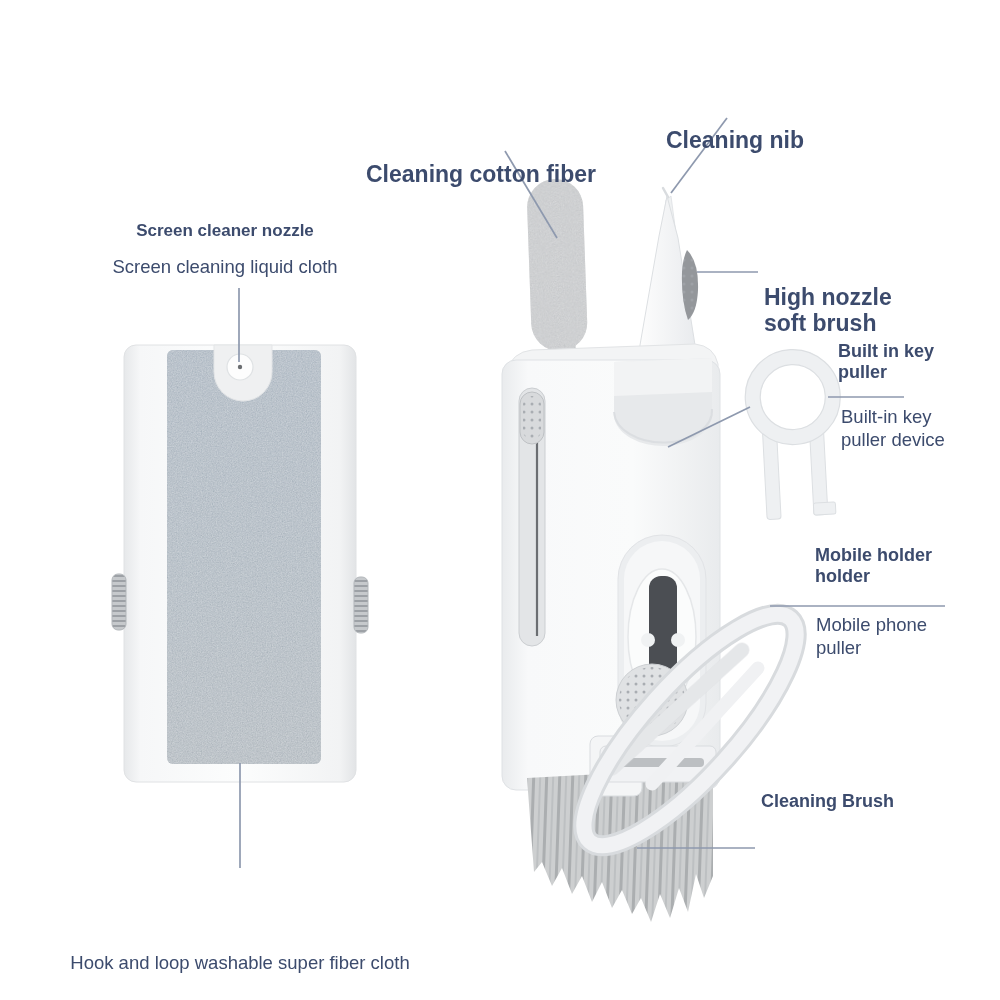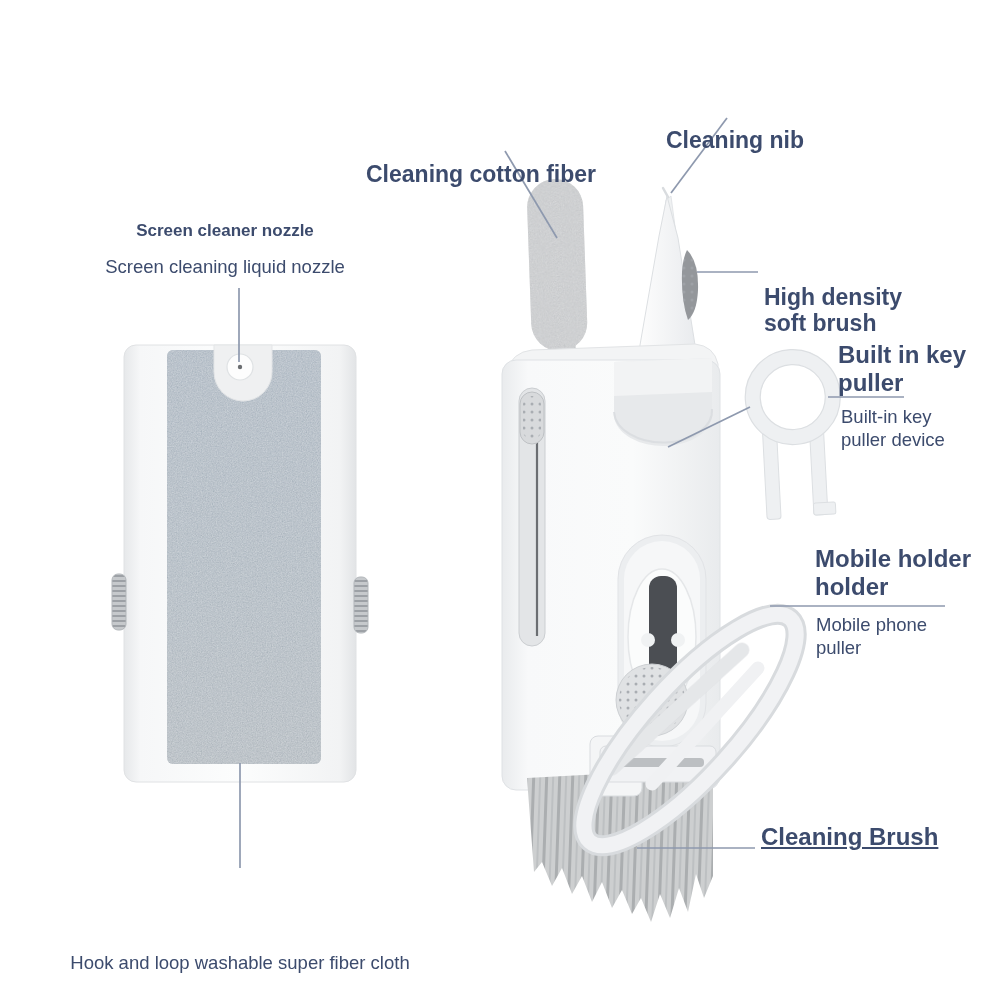--- a/index.html
+++ b/index.html
@@ -8,21 +8,21 @@
     font-family:"Liberation Sans","DejaVu Sans",sans-serif;
     --ink:#3c4b6d;
     --line:#8e99ae;
   }
   .stage svg{position:absolute;left:0;top:0;}
   .lbl{position:absolute;color:var(--ink);font-weight:600;line-height:1.15;}
   .sub{position:absolute;color:var(--ink);font-weight:400;line-height:1.22;}
   .nowrap{white-space:nowrap;}
   .center{text-align:center;}
   .sz26{font-size:17px;}
-  .sz24{font-size:24px;}
+  .sz24{font-size:18px;}
   .sz23{font-size:23px;margin-top:44px;}
   .sz18{font-size:18.5px;}
 </style>
 </head>
 <body>
 
 <div class="stage">
 
   <svg width="1000" height="1000" viewBox="0 0 1000 1000">
     <defs>
@@ -176,27 +176,27 @@
       <line x1="770" y1="606" x2="945" y2="606"></line>
       <line x1="637" y1="848" x2="755" y2="848"></line>
     </g>
   </svg>
 
   <div class="lbl sz23 nowrap" style="left:366px;top:117px;">Cleaning cotton fiber</div>
 
   <div class="lbl sz23 nowrap" style="left:666px;top:83px;">Cleaning nib</div>
 
   <div class="lbl sz26 center" style="left:50px;top:221px;width:350px;">Screen cleaner nozzle</div>
-  <div class="sub sz18 center" style="left:50px;top:256px;width:350px;">Screen cleaning liquid nozzle</div>
-
-  <div class="lbl sz23" style="left:764px;top:240px;width:170px;">High density soft brush</div>
+  <div class="sub sz18 center" style="left:50px;top:256px;width:350px;">Screen cleaning liquid cloth</div>
+
+  <div class="lbl sz23" style="left:764px;top:240px;width:170px;">High nozzle soft brush</div>
 
   <div class="lbl sz24" style="left:838px;top:341px;width:150px;">Built in key puller</div>
   <div class="sub sz18" style="left:841px;top:406px;width:125px;">Built-in key puller device</div>
 
   <div class="lbl sz24" style="left:815px;top:545px;width:170px;">Mobile holder holder</div>
   <div class="sub sz18" style="left:816px;top:614px;width:145px;">Mobile phone puller</div>
 
-  <div class="lbl sz24 nowrap" style="left:761px;top:823px;text-decoration:underline;">Cleaning Brush</div>
+  <div class="lbl sz24 nowrap" style="left:761px;top:791px;">Cleaning Brush</div>
 
   <div class="sub sz18 center" style="left:30px;top:904px;width:420px;margin-top:48px;">Hook and loop washable super fiber cloth</div>
 
 </div>
 
 </body></html>

